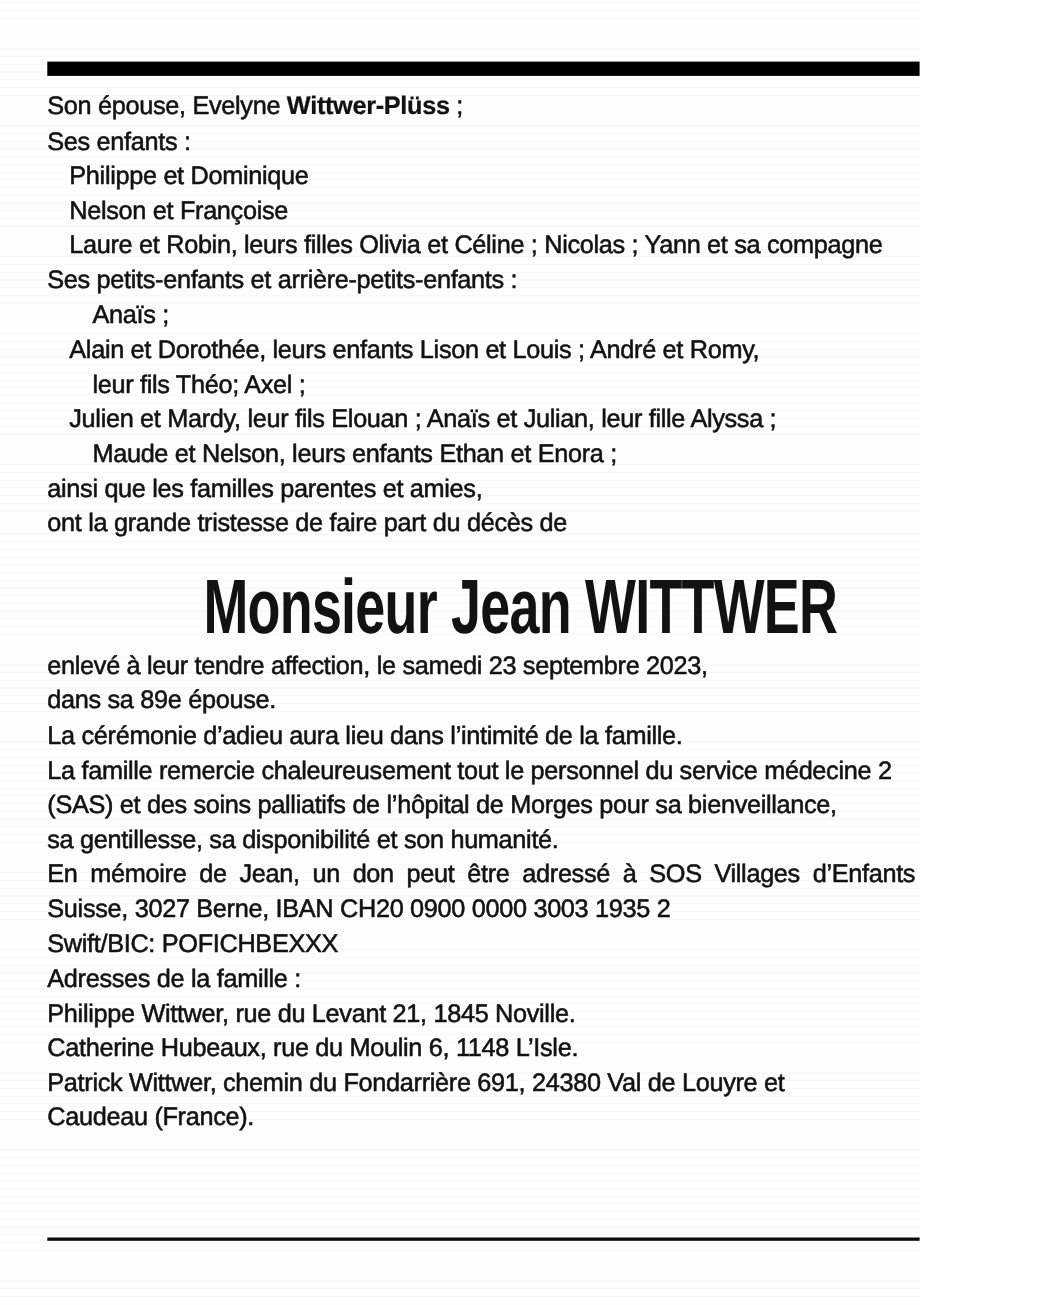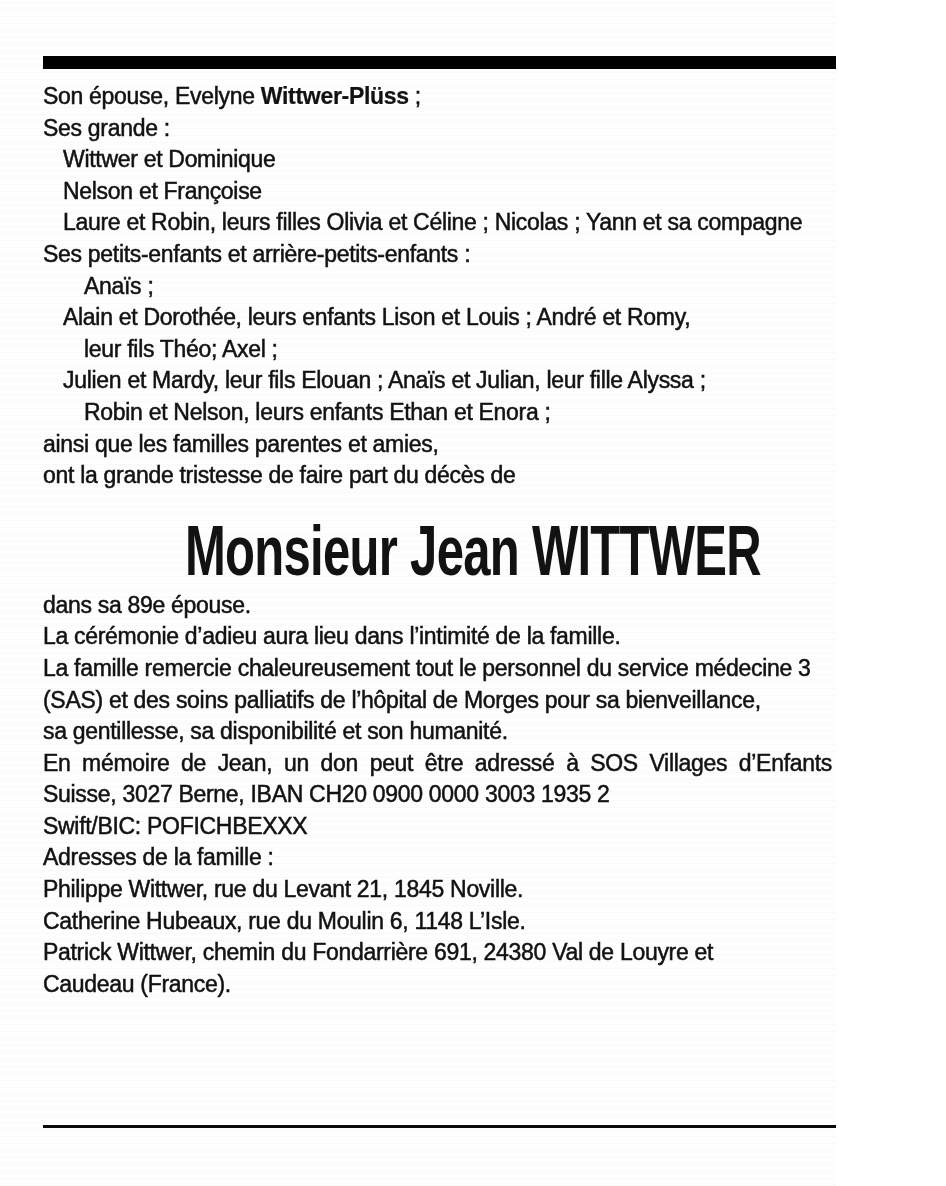--- a/index.html
+++ b/index.html
@@ -68,38 +68,39 @@
 <body>
 
 <div class="sheet">
 
   <div class="top-bar"></div>
 
   <div class="content">
 
     <div class="line"><span>Son épouse, Evelyne </span><span class="bold-name">Wittwer-Plüss</span><span> ;</span></div>
 
-    <div class="line">Ses grande :</div>
-    <div class="line ind1">Wittwer et Dominique</div>
+    <div class="line">Ses enfants :</div>
+    <div class="line ind1">Philippe et Dominique</div>
     <div class="line ind1">Nelson et Françoise</div>
     <div class="line ind1">Laure et Robin, leurs filles Olivia et Céline ; Nicolas ; Yann et sa compagne</div>
     <div class="line">Ses petits-enfants et arrière-petits-enfants :</div>
     <div class="line ind2">Anaïs ;</div>
     <div class="line ind1">Alain et Dorothée, leurs enfants Lison et Louis ; André et Romy,</div>
     <div class="line ind2">leur fils Théo; Axel ;</div>
     <div class="line ind1">Julien et Mardy, leur fils Elouan ; Anaïs et Julian, leur fille Alyssa ;</div>
-    <div class="line ind2">Robin et Nelson, leurs enfants Ethan et Enora ;</div>
+    <div class="line ind2">Maude et Nelson, leurs enfants Ethan et Enora ;</div>
     <div class="line">ainsi que les familles parentes et amies,</div>
     <div class="line">ont la grande tristesse de faire part du décès de</div>
 
     <div class="headline">Monsieur Jean WITTWER</div>
 
+    <div class="line">enlevé à leur tendre affection, le samedi 23 septembre 2023,</div>
     <div class="line">dans sa 89e épouse.</div>
     <div class="line">La cérémonie d’adieu aura lieu dans l’intimité de la famille.</div>
-    <div class="line">La famille remercie chaleureusement tout le personnel du service médecine 3</div>
+    <div class="line">La famille remercie chaleureusement tout le personnel du service médecine 2</div>
     <div class="line">(SAS) et des soins palliatifs de l’hôpital de Morges pour sa bienveillance,</div>
     <div class="line">sa gentillesse, sa disponibilité et son humanité.</div>
     <div class="line jws">En mémoire de Jean, un don peut être adressé à SOS Villages d’Enfants</div>
     <div class="line">Suisse, 3027 Berne, IBAN CH20 0900 0000 3003 1935 2</div>
     <div class="line">Swift/BIC: POFICHBEXXX</div>
     <div class="line">Adresses de la famille :</div>
     <div class="line">Philippe Wittwer, rue du Levant 21, 1845 Noville.</div>
     <div class="line">Catherine Hubeaux, rue du Moulin 6, 1148 L’Isle.</div>
     <div class="line">Patrick Wittwer, chemin du Fondarrière 691, 24380 Val de Louyre et</div>
     <div class="line">Caudeau (France).</div>

